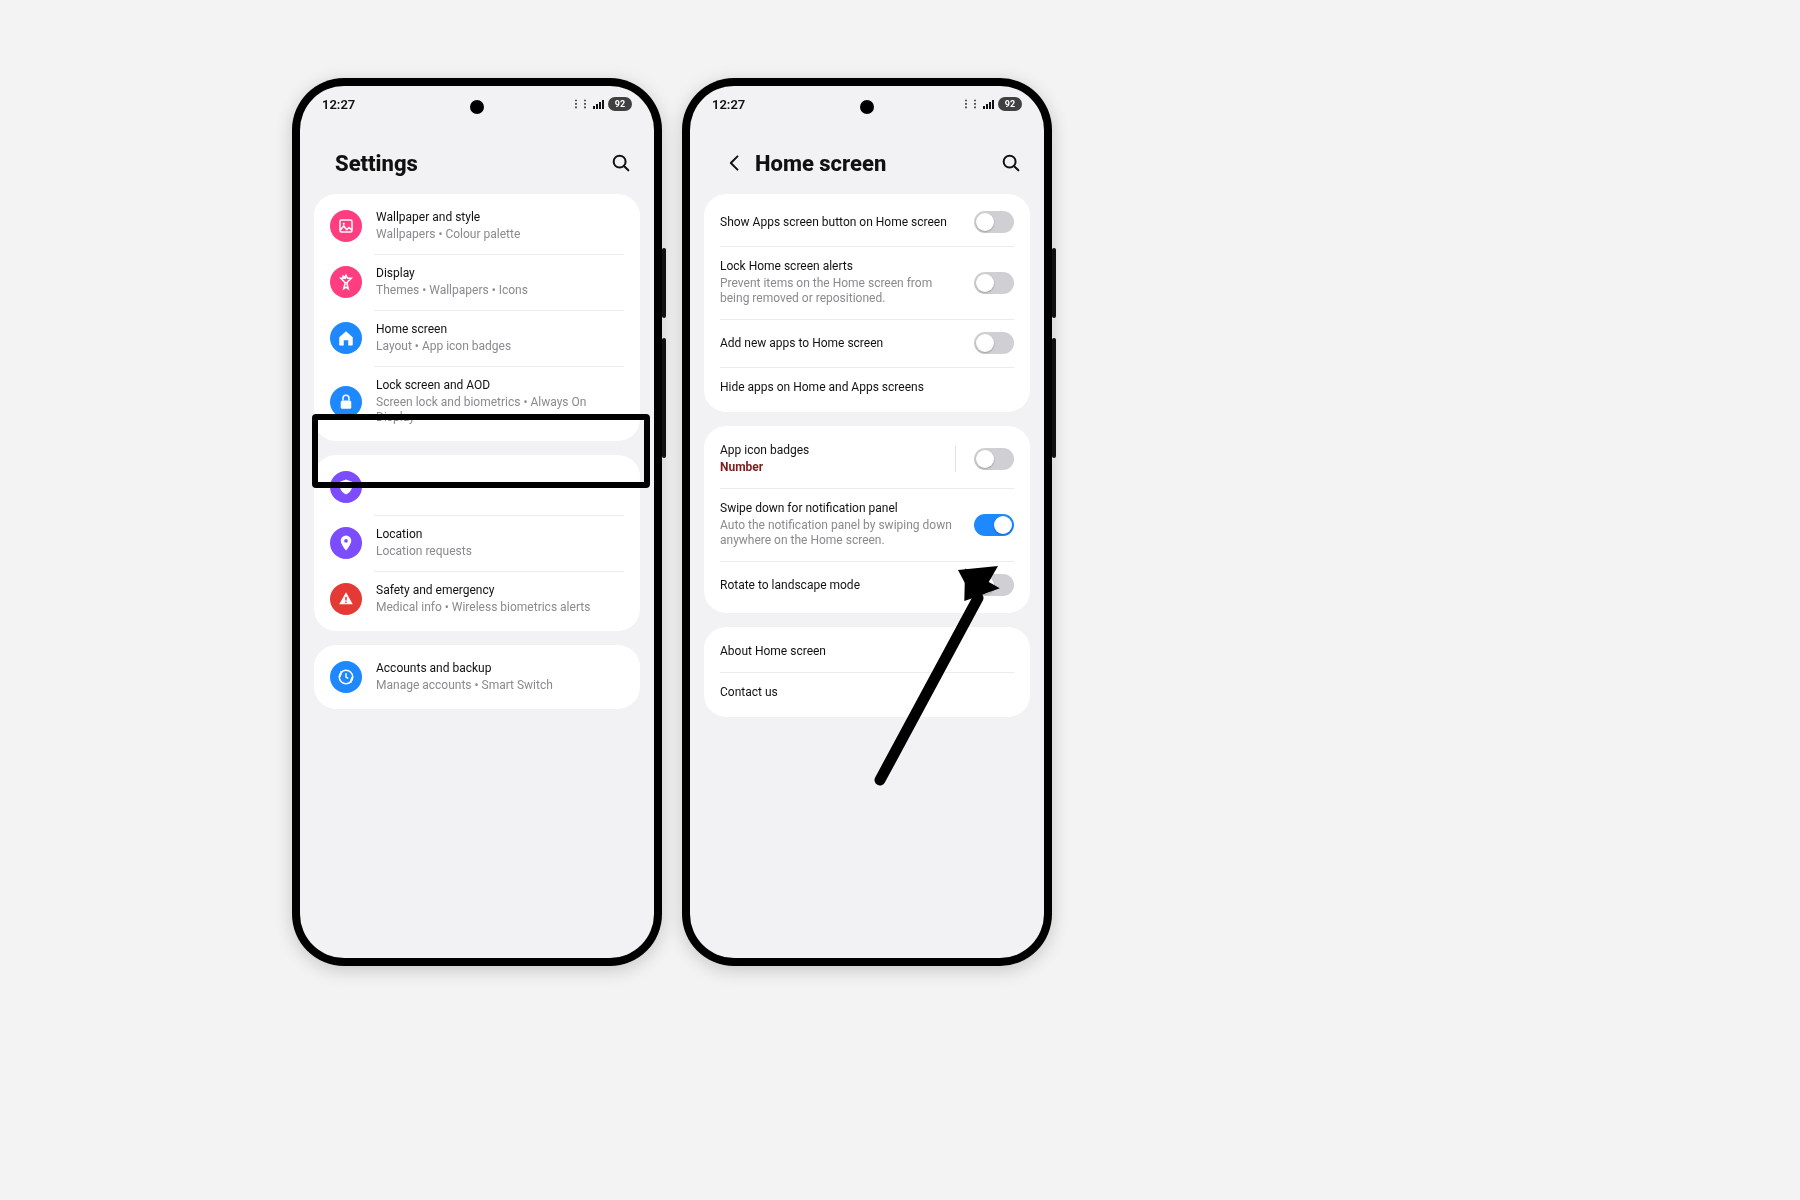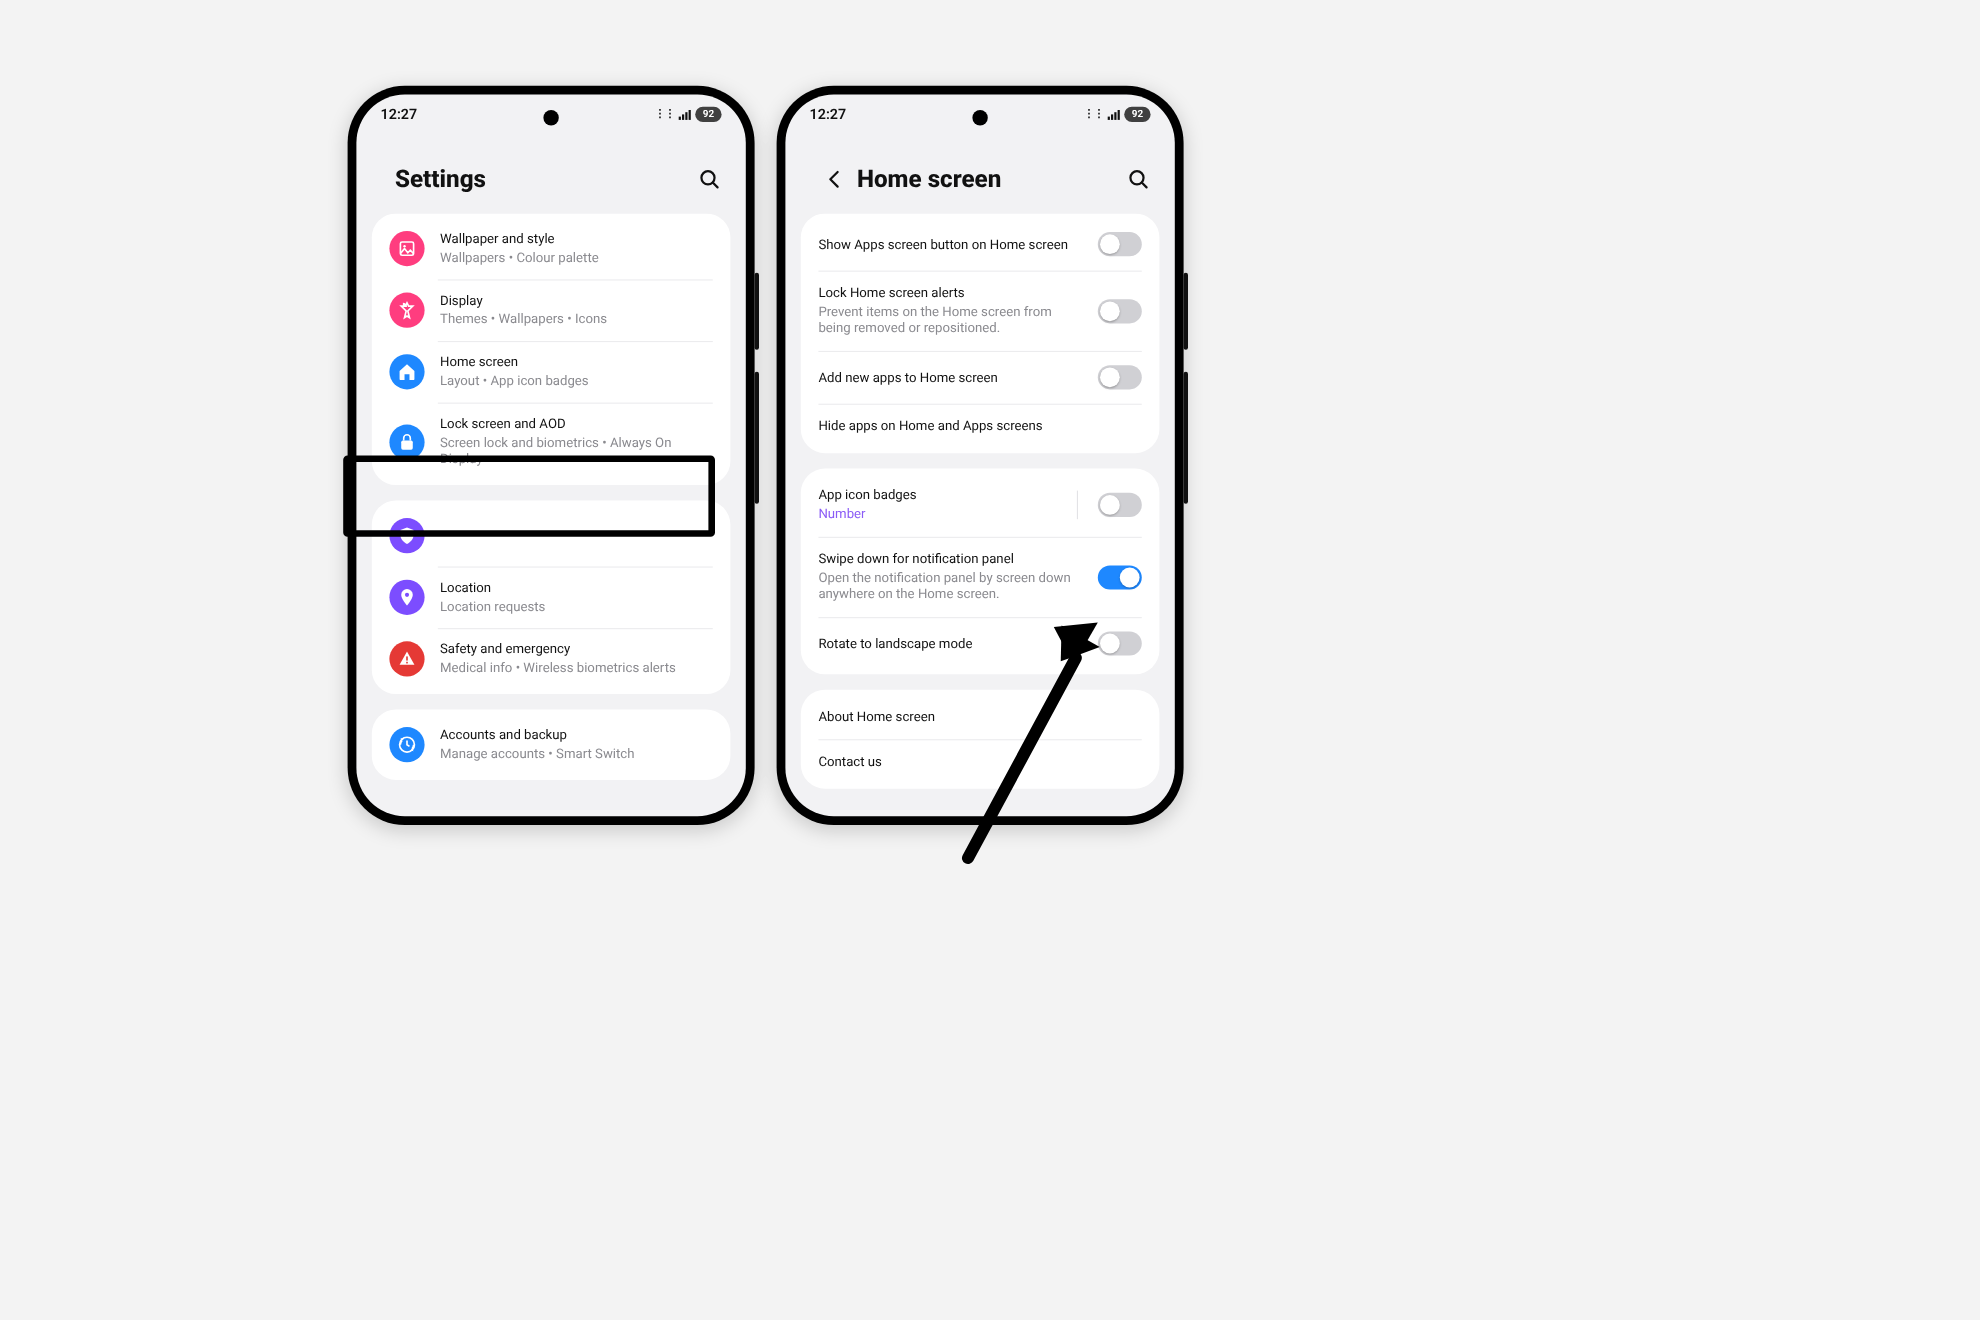--- a/index.html
+++ b/index.html
@@ -1,17 +1,17 @@
 <!DOCTYPE html>
 <html><head>
 <meta charset="utf-8">
 <style>
   html,body{margin:0;padding:0;width:1800px;height:1200px;background:#f3f3f3;font-family:-apple-system,BlinkMacSystemFont,"Segoe UI",Roboto,Arial,sans-serif;}
   .stage{position:relative;width:1800px;height:1200px;}
-  .phone{position:absolute;top:78px;width:370px;height:672px;border-radius:52px;background:#000;box-shadow:0 4px 18px rgba(0,0,0,.18);margin-left:24px;} 
+  .phone{position:absolute;top:78px;width:370px;height:888px;border-radius:52px;background:#000;box-shadow:0 4px 18px rgba(0,0,0,.18);} 
   .phone.left{left:292px;}
   .phone.right{left:682px;}
   .screen{position:absolute;inset:8px;border-radius:44px;background:#f2f2f4;overflow:hidden;}
   .side-btn{position:absolute;background:#111;border-radius:3px;}
   .phone.left .side-btn.a{right:-4px;top:170px;width:4px;height:70px;}
   .phone.left .side-btn.b{right:-4px;top:260px;width:4px;height:120px;}
   .phone.right .side-btn.a{right:-4px;top:170px;width:4px;height:70px;}
   .phone.right .side-btn.b{right:-4px;top:260px;width:4px;height:120px;}
   .camera{position:absolute;top:14px;left:50%;transform:translateX(-50%);width:14px;height:14px;background:#000;border-radius:50%;}
   .statusbar{position:absolute;top:0;left:0;right:0;height:36px;display:flex;align-items:center;justify-content:space-between;padding:0 22px;font-size:13px;font-weight:600;color:#111;}
@@ -26,21 +26,21 @@
   .header .back{margin-right:10px;}
   .header .search{margin-left:auto;}
   .content{position:absolute;top:108px;bottom:0;left:0;right:0;padding:0 14px 16px;overflow:hidden;}
   .card{background:#fff;border-radius:22px;margin-bottom:14px;padding:4px 0;}
   .row{display:flex;align-items:center;padding:12px 16px;position:relative;}
   .row + .row::before{content:"";position:absolute;top:0;left:60px;right:16px;height:1px;background:#ececee;}
   .icon-circle{width:32px;height:32px;border-radius:50%;flex:0 0 32px;display:flex;align-items:center;justify-content:center;margin-right:14px;}
   .row-text{flex:1;min-width:0;}
   .row-title{font-size:12px;color:#111;line-height:1.25;}
   .row-sub{font-size:12px;color:#8a8a8f;margin-top:2px;line-height:1.25;}
-  .row-sub.link{color:#8b5cf6;}
+  .row-sub.link{color:#7f1d1d;font-weight:bold;}
   .highlight-box{position:absolute;border:6px solid #000;border-radius:4px;pointer-events:none;}
   
   .switch{width:40px;height:22px;border-radius:11px;background:#d0d0d4;position:relative;flex:0 0 40px;margin-left:12px;}
   .switch .knob{position:absolute;top:2px;left:2px;width:18px;height:18px;border-radius:50%;background:#fff;box-shadow:0 1px 2px rgba(0,0,0,.25);}
   .switch.on{background:#1e88ff;}
   .switch.on .knob{left:20px;}
   .row.noicon + .row.noicon::before{left:16px;}
   .row.noicon{padding:13px 16px;}
   
   svg{display:block;}
@@ -257,21 +257,21 @@
                 <div class="row-sub link">Number</div>
               </div>
               <div style="width: 1px; height: 26px; background: rgb(227, 227, 230); margin: 0px 6px 0px 10px;"></div>
               <div class="switch">
                 <div class="knob"></div>
               </div>
             </div>
             <div class="row noicon">
               <div class="row-text">
                 <div class="row-title">Swipe down for notification panel</div>
-                <div class="row-sub">Open the notification panel by screen down anywhere on the Home screen.</div>
+                <div class="row-sub">Auto the notification panel by swiping down anywhere on the Home screen.</div>
               </div>
               <div class="switch on">
                 <div class="knob"></div>
               </div>
             </div>
             <div class="row noicon">
               <div class="row-text">
                 <div class="row-title">Rotate to landscape mode</div>
               </div>
               <div class="switch">

